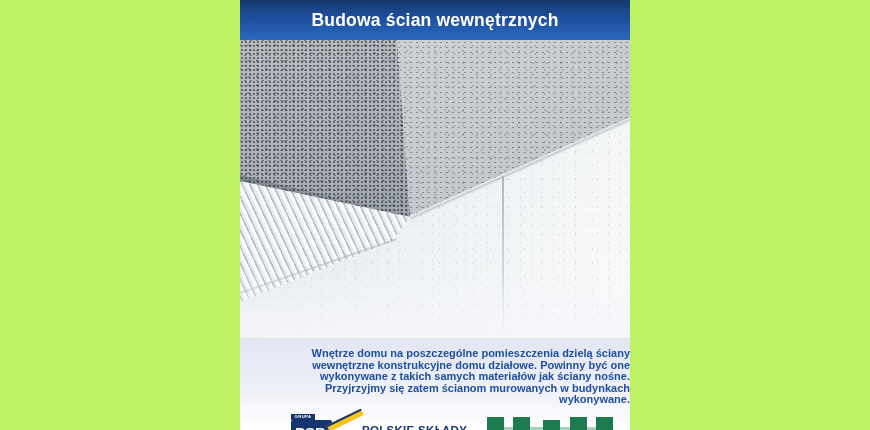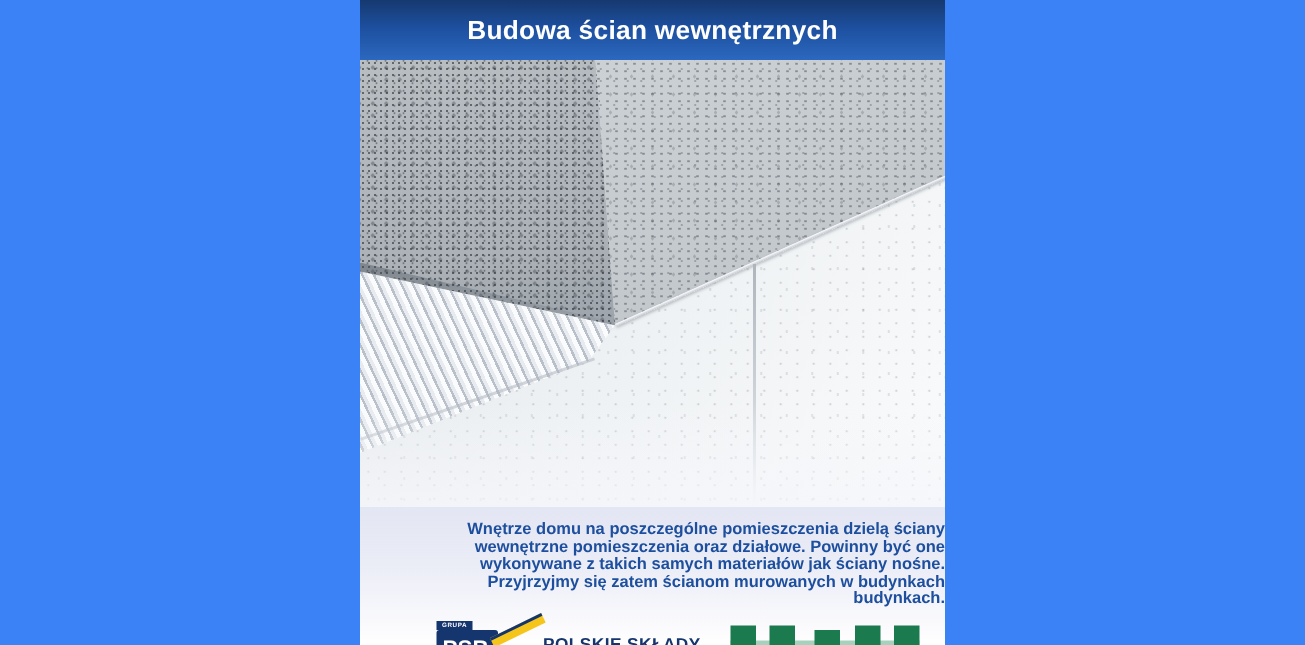--- a/index.html
+++ b/index.html
@@ -1,16 +1,16 @@
 <!DOCTYPE html>
 <html><head>
 <meta charset="utf-8">
 <style>
   html,body{margin:0;padding:0;background:#fff;}
-  #page{position:relative;width:870px;height:430px;background:#3b82f6;overflow:hidden;
+  #page{position:relative;width:870px;height:430px;background:#bef264;overflow:hidden;
         font-family:"Liberation Sans",sans-serif;}
   #column{position:absolute;left:240px;top:0;width:390px;height:430px;}
 
   
   .header-bar{position:absolute;left:0;top:0;width:390px;height:40px;
     background:linear-gradient(180deg,#16396f 0%,#1d4f9e 45%,#2b68bf 100%);
     display:flex;align-items:center;justify-content:center;}
   .page-title{color:#ffffff;font-weight:bold;font-size:17.5px;letter-spacing:.2px;}
 
   
@@ -97,24 +97,24 @@
       <div class="mortar-ridges"></div>
       <div class="joint-diagonal"></div>
       <div class="joint-vertical"></div>
       <div class="joint-lower"></div>
       <div class="photo-bottom-fade"></div>
     </div>
 
     <div class="body-panel">
       <div class="body-text">
         <div>Wnętrze domu na poszczególne pomieszczenia dzielą ściany</div>
-        <div>wewnętrzne pomieszczenia oraz działowe. Powinny być one</div>
+        <div>wewnętrzne konstrukcyjne domu działowe. Powinny być one</div>
         <div>wykonywane z takich samych materiałów jak ściany nośne.</div>
         <div>Przyjrzyjmy się zatem ścianom murowanych w budynkach</div>
-        <div>budynkach.</div>
+        <div>wykonywane.</div>
       </div>
     </div>
 
     <div class="footer-logos">
       <div class="grupa-label">GRUPA</div>
       <div class="psb-mark">
         <span>PSB</span>
       </div>
       <div class="psb-stripe"></div>
       <div class="psb-wordmark">POLSKIE SKŁADY</div>

